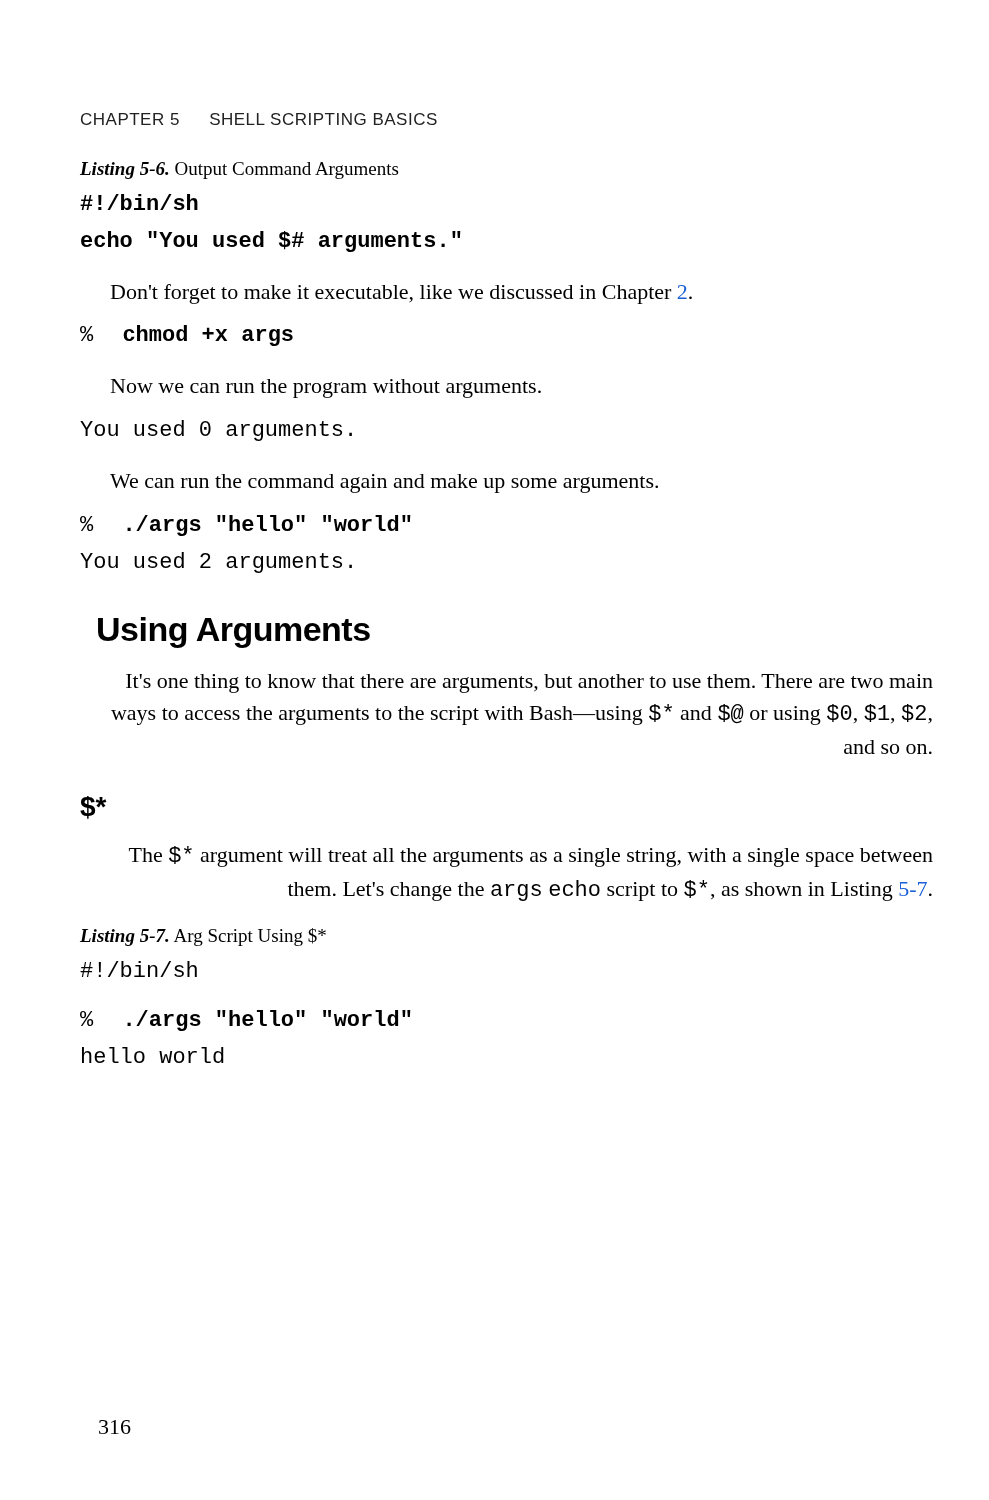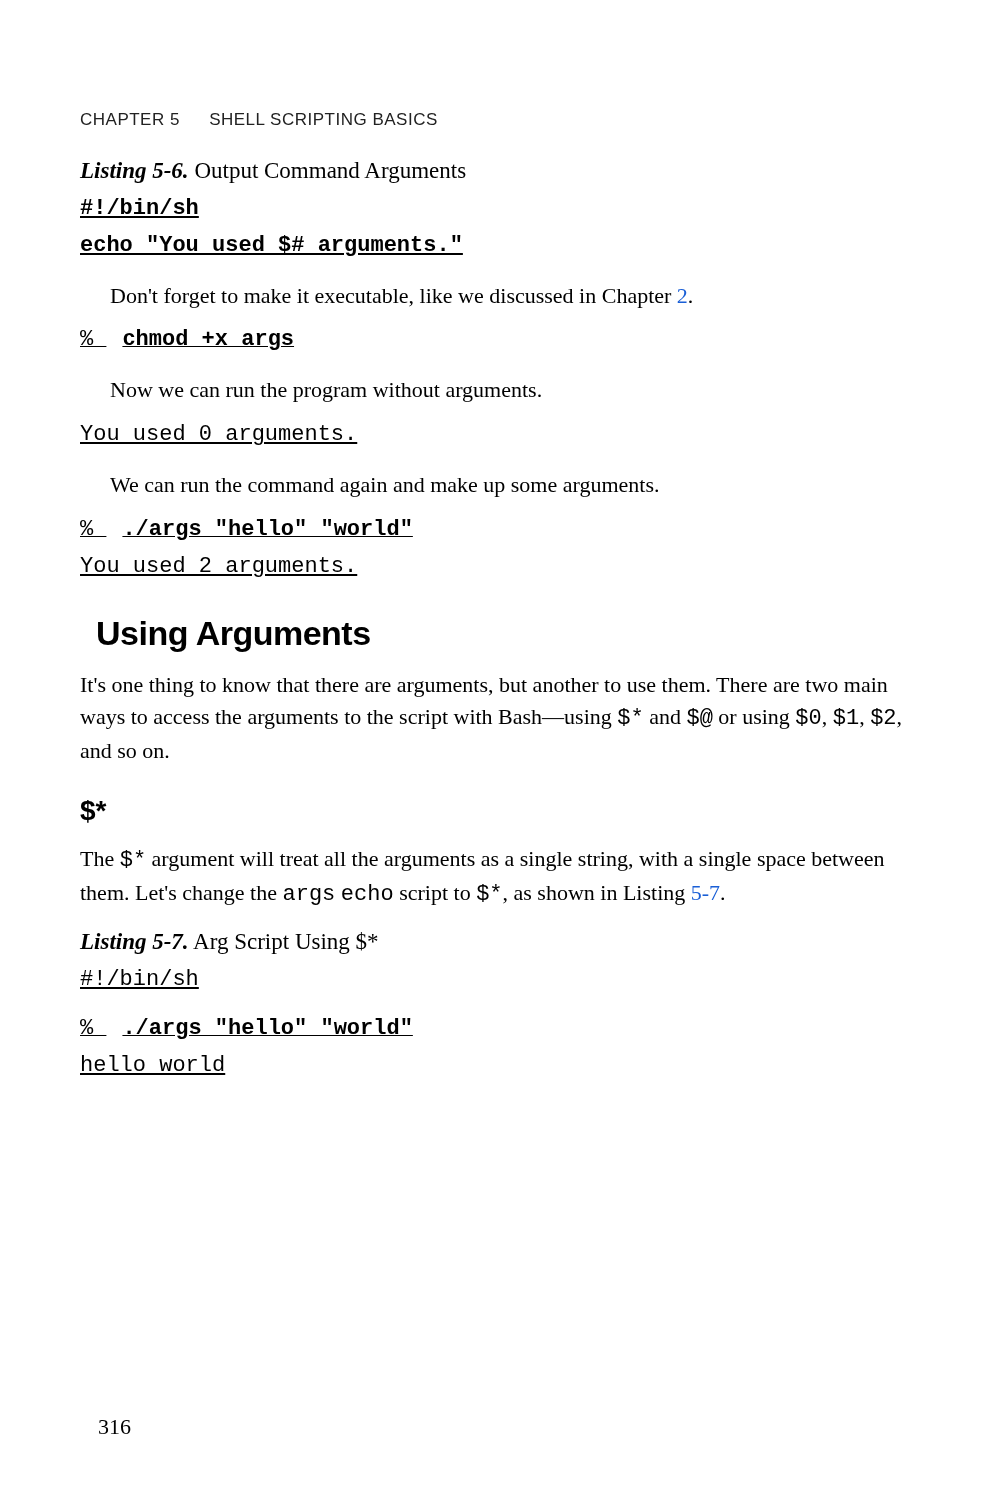--- a/index.html
+++ b/index.html
@@ -20,21 +20,21 @@
     font-family: Arial, Helvetica, sans-serif;
     font-size: 17px;
     letter-spacing: 0.5px;
     color: #222;
     margin-bottom: 28px;
   }
   .running-head .chap {
     margin-right: 24px;
   }
   .listing-caption {
-    font-size: 23px;
+    font-size: 19px;
     margin: 18px 0 10px 0;
   }
   .listing-caption .label {
     font-weight: bold;
     font-style: italic;
     font-family: Georgia, 'Times New Roman', serif;
   }
   .listing-caption .title {
     font-family: Georgia, 'Times New Roman', serif;
   }
@@ -51,35 +51,35 @@
     font-size: 22px;
     line-height: 1.4;
     white-space: pre-wrap;
     margin: 6px 0 18px 0;
   }
   .code-line {
     margin: 6px 0;
   }
   .code-block {
     margin: 8px 0 18px 0;
-    text-decoration: underline;
   }
   .prompt {
     font-family: 'Courier New', Courier, monospace;
     font-size: 22px;
   }
   .body-text {
     font-family: Georgia, 'Times New Roman', serif;
     font-size: 22px;
     line-height: 1.45;
     margin: 16px 0 14px 0;
     text-indent: 30px;
   }
   .body-text.no-indent {
     text-indent: 0;
+    text-align: right;
   }
   .link {
     color: #1a5fd6;
   }
   h2.section {
     font-family: Arial, Helvetica, sans-serif;
     font-weight: 800;
     font-size: 34px;
     margin: 32px 0 12px 16px;
     letter-spacing: -0.5px;

